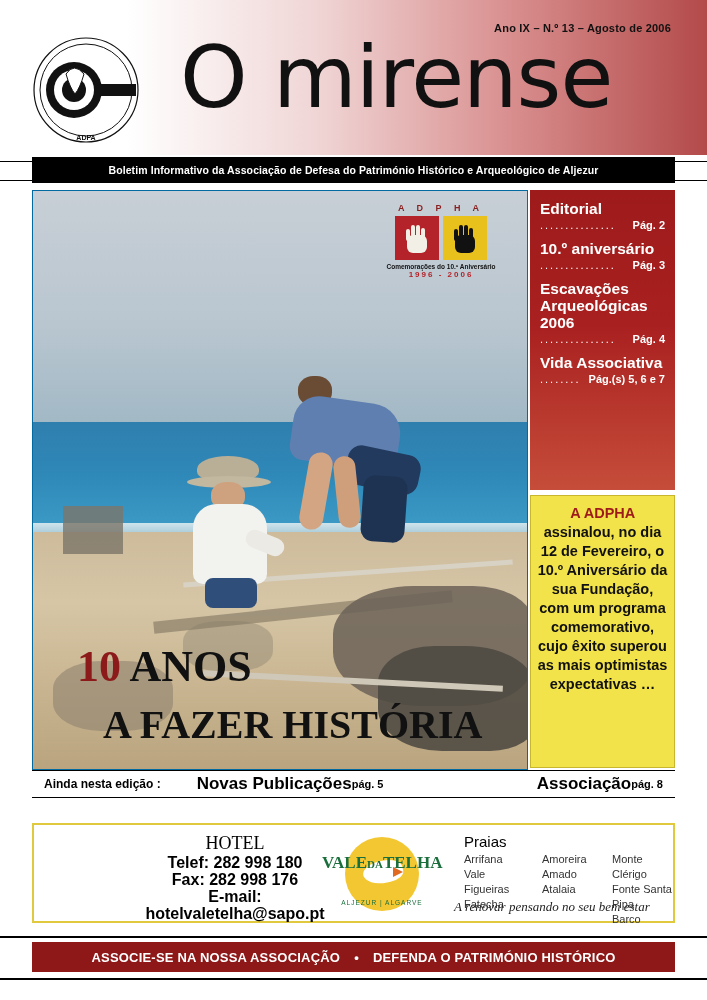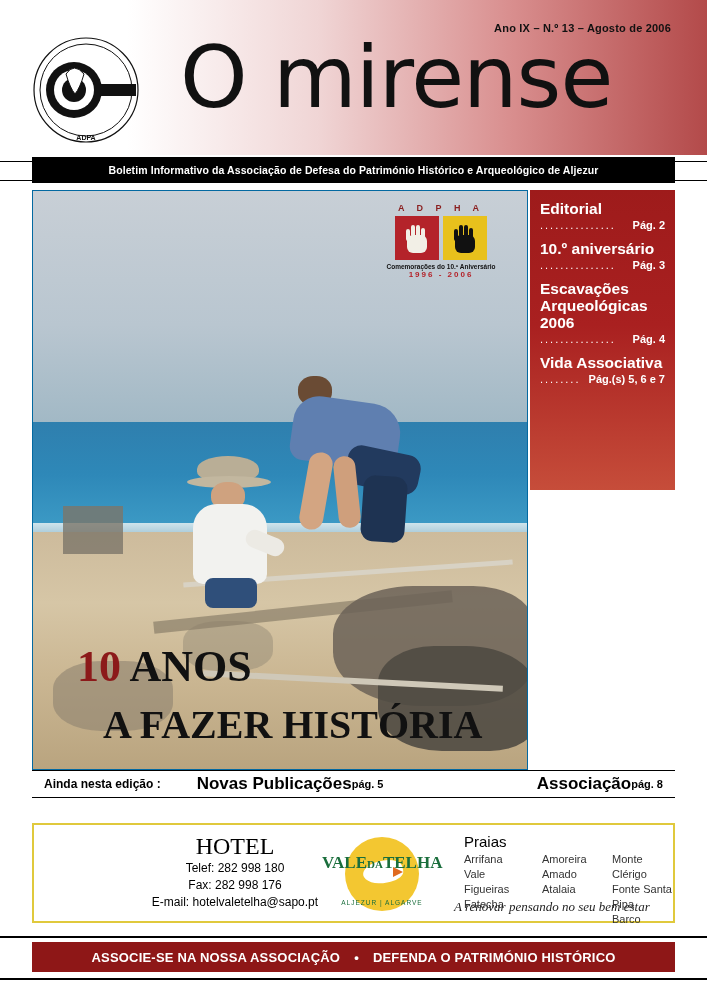--- a/index.html
+++ b/index.html
@@ -190,22 +190,22 @@
   
   .advert{
     position:absolute;left:32px;top:823px;width:643px;height:100px;
     border:2px solid #e0c93c;
     background:#fff;
     box-sizing:border-box;
   }
   .ad-hotel{
     position:absolute;left:96px;top:8px;width:210px;text-align:center;
   }
-  .ad-hotel .h{font-size:24px;font-family:"Liberation Serif",serif;}
-  .ad-hotel .l{font-size:12px;line-height:17px;}
+  .ad-hotel .h{font-size:18px;font-family:"Liberation Serif",serif;}
+  .ad-hotel .l{font-size:16px;line-height:17px;font-weight:bold;}
   .vt-logo{
     position:absolute;left:288px;top:12px;width:120px;height:76px;
     text-align:center;
   }
   .vt-circle{
     width:74px;height:74px;border-radius:50%;
     background:#f3c731;margin:0 auto;position:relative;overflow:hidden;
   }
   .vt-circle .bird{
     position:absolute;left:18px;top:24px;width:40px;height:22px;
@@ -363,20 +363,23 @@
     </div>
     <div class="idx-item">
       <div class="t">Vida Associativa</div>
       <div class="p">
         <span class="dots">........</span>
         <span>Pág.(s) 5, 6 e 7</span>
       </div>
     </div>
   </div>
 
+  <div class="promo">
+    <p><span class="hl">A ADPHA</span><span> assinalou, no dia 12 de Fevereiro, o 10.º Aniversário da sua Fundação, com um programa comemorativo, cujo êxito superou as mais optimistas expectativas …</span></p>
+  </div>
 
   <div class="edition-bar">
     <span class="eb-left">Ainda nesta edição :</span>
     <span class="eb-mid">Novas Publicações</span>
     <span class="eb-pg">pág. 5</span>
     <span class="eb-right">Associação</span>
     <span class="eb-pg">pág. 8</span>
   </div>
 </div>
 

